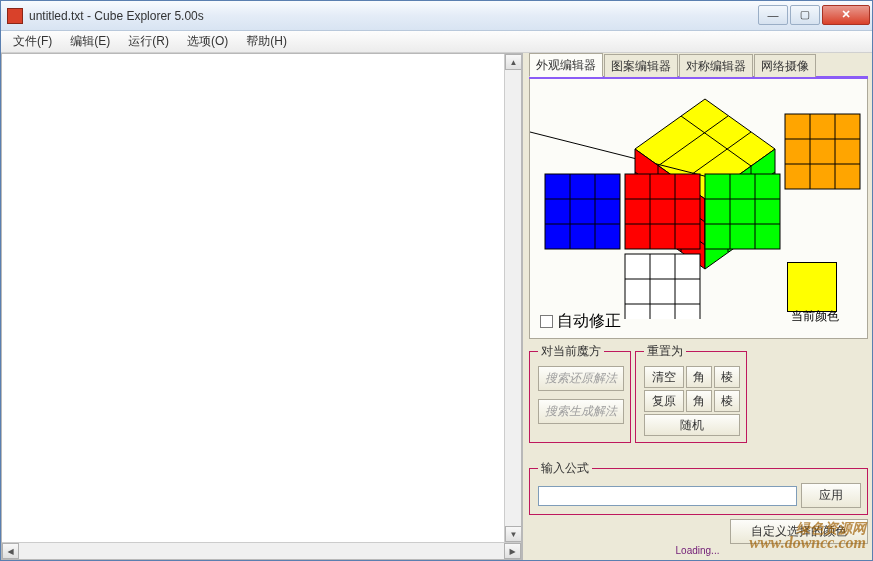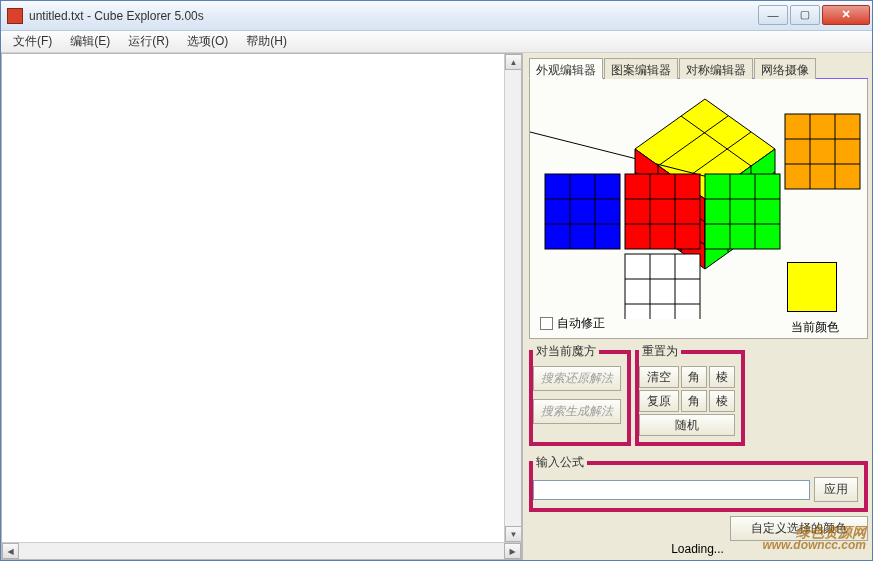--- a/index.html
+++ b/index.html
@@ -15,47 +15,47 @@
 .menu-item { padding: 2px 8px; color: #333; cursor: default; }
 .client { flex: 1; display: flex; background: #ece9d8; overflow:hidden;}
 .left-pane { flex: 1; background: #fff; border: 1px solid #b8b8b8; margin: 0; position: relative; display:flex; flex-direction:column;}
 .left-content { flex:1; overflow:auto;}
 .scroll-h { height:17px; background:#f0f0f0; border-top:1px solid #ccc; display:flex;}
 .scroll-arrow { width:17px; height:16px; background:linear-gradient(#f8f8f8,#e0e0e0); border:1px solid #b0b0b0; display:flex;align-items:center;justify-content:center;font-size:8px;color:#555;}
 .scroll-track { flex:1; background:#f0f0f0;}
 .scroll-v { width:17px; background:#f0f0f0; border-left:1px solid #ccc; display:flex; flex-direction:column;}
 .left-wrap { display:flex; flex:1; overflow:hidden;}
 .right-pane { width: 350px; background: #ece9d8; border-left: 1px solid #b8b8b8; display: flex; flex-direction: column; padding: 4px 4px 4px 6px; gap:0; position:relative;}
-.tabs { height: 22px; display: flex; border-bottom: 1px solid #8b5cf6; }
+.tabs { height: 22px; display: flex; border-bottom: 3px solid #8b5cf6; align-items: flex-end; }
 .tab { padding: 3px 6px 2px; background: #ece9d8; border: 1px solid #aca899; border-bottom: none; margin-right: 1px; font-size: 12px; color:#333; position:relative; top:1px;}
 .tab.active { background: #fcfcf8; border-bottom: 1px solid #fcfcf8; z-index:2;}
 .cube-area { height: 260px; background: #fcfcf8; border: 1px solid #aca899; border-top:none; position: relative; }
 .cube-svg { position:absolute; left:0; top:0; }
-.autofix-row { position:absolute; left:10px; bottom:6px; display:flex; align-items:center; gap:4px; font-size:12px;margin-top:45px;}
+.autofix-row { position:absolute; left:10px; bottom:6px; display:flex; align-items:center; gap:4px; font-size:16px;margin-top:45px;}
 .checkbox { width:13px; height:13px; border:1px solid #7a7a7a; background:#fff; display:inline-block;}
-.current-color-label { position:absolute; right:28px; bottom:2px; font-size:12px;}
+.current-color-label { position:absolute; right:28px; bottom:13px; font-size:12px;}
 .current-color-swatch { position:absolute; right:30px; bottom:26px; width:50px; height:50px; background:#ffff00; border:1px solid #000;}
 .groups-row { display:flex; gap:4px; margin-top:4px;}
-fieldset { border:4px solid #be185d; padding:6px 6px 6px 0; font-size:12px;}
+fieldset { border:1px solid #be185d; padding:6px 6px 6px 8px; font-size:12px;}
 legend { padding:0 3px; color:#333;}
 .btn { border:1px solid #aca899; background:linear-gradient(#fdfdfa,#ece9d8); padding:3px 6px; font-size:12px; min-width:24px; text-align:center; color:#333;}
 .btn.disabled { color:#a0a0a0;}
 .btn-wide { width:100%; margin-bottom:8px;font-style:italic;}
 .move-grid { display:grid; grid-template-columns:repeat(3,32px); grid-auto-rows:22px; gap:2px;}
 .move-grid .btn { padding:2px 0; min-width:0;}
 .reset-grid { display:grid; grid-template-columns:40px 26px 26px; grid-auto-rows:22px; gap:2px;border-radius:24px;}
 .reset-grid .btn { padding:2px 0; min-width:0;}
 .random-btn { grid-column: 1 / span 3; }
-.formula-group { margin-top:8px;}
+.formula-group { margin-top:17px;}
 .formula-row { display:flex; gap:4px; align-items:center;}
 .formula-input { flex:1; height:20px; border:1px solid #7f9db9; background:#fff; padding:0 4px;}
 .bottom-btn { margin-top:4px; align-self:flex-end;}
-.loading { position:absolute; left:50%; bottom:4px; transform:translateX(-50%); font-size:12px; color:#000000;}
+.loading { position:absolute; left:50%; bottom:4px; transform:translateX(-50%); font-size:10px; color:#701a75;}
 .watermark { position:absolute; right:6px; bottom:9px; color:#a16207; font-size:14px; font-style:italic; font-weight:bold; opacity:.7; line-height:1; text-align:right;}
-.watermark small{display:block;font-size:12px;}
+.watermark small{display:block;font-size:16px;font-family:Liberation Serif, serif;}
 </style>
 </head>
 <body>
 
 <div class="window">
   <div class="titlebar">
     <span class="titlebar-icon"></span>
     <span class="title-text">untitled.txt - Cube Explorer 5.00s</span>
     <div class="win-btns">
       <div class="win-btn">—</div>
@@ -192,21 +192,21 @@
             <div class="btn">棱</div>
             <div class="btn random-btn">随机</div>
           </div>
         </fieldset>
       </div>
 
       <fieldset class="formula-group">
         <legend>输入公式</legend>
         <div class="formula-row">
           <input class="formula-input" value="" style="">
-          <div class="btn" style="width:44px">应用</div>
+          <div class="btn" style="width:60px">应用</div>
         </div>
       </fieldset>
 
       <div class="btn bottom-btn" style="width:138px">自定义选择的颜色</div>
 
       <div class="loading">Loading...</div>
       <div class="watermark">
         <span>绿色资源网</span>
         <small>www.downcc.com</small>
       </div>

